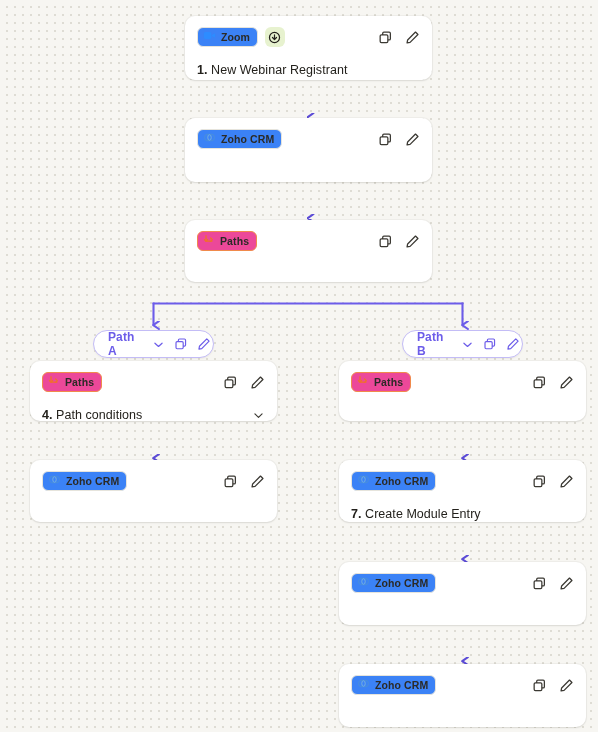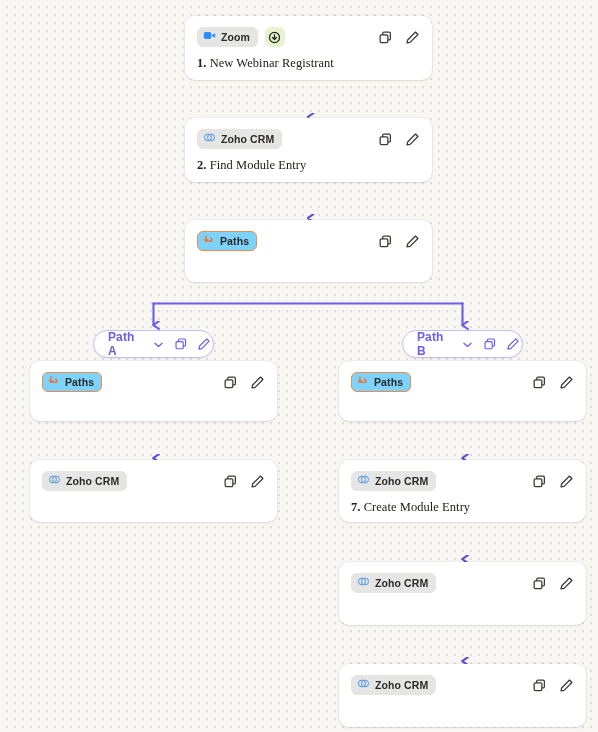--- a/index.html
+++ b/index.html
@@ -49,36 +49,36 @@
   .badges {
     display: flex;
     align-items: center;
     gap: 7px;
   }
   .app-badge {
     display: inline-flex;
     align-items: center;
     gap: 5px;
     border: 1px solid #e6e4dc;
-    background: #e5e5e5;
+    background: #3b82f6;
     border-radius: 6px;
     padding: 2px 7px 2px 5px;
     height: 20px;
     box-sizing: border-box;
   }
   .app-badge .label {
     font-size: 10.5px;
     font-weight: 700;
     color: #2b2a26;
     letter-spacing: 0.1px;
     white-space: nowrap;
   }
   .app-badge.paths {
     border: 1.3px solid #f08a4b;
-    background: #7dd3fc;
+    background: #ec4899;
   }
   .app-badge.paths .label { color: #2b2a26; }
 
   .trigger-badge {
     width: 20px; height: 20px;
     border-radius: 6px;
     background: #e7f2cf;
     display: inline-flex;
     align-items: center;
     justify-content: center;
@@ -90,25 +90,24 @@
     gap: 11px;
   }
   .icon-btn {
     display: inline-flex;
     align-items: center;
     justify-content: center;
     width: 16px; height: 16px;
   }
 
   .node-title {
-    margin-top: 8px;
+    margin-top: 15px;
     display: flex;
     align-items: flex-end;
     justify-content: space-between;
-    font-family: Liberation Serif, serif;
   }
   .node-title .text {
     font-size: 12.5px;
     color: #23211c;
     letter-spacing: 0.05px;
   }
   .node-title .text b { font-weight: 700; }
   .chev {
     display: inline-flex;
     align-items: center;
@@ -238,23 +237,20 @@
             <rect x="5" y="2.3" width="8.2" height="8.2" rx="1.3" fill="none" stroke="#3b3933" stroke-width="1.35"></rect>
             <rect x="2.3" y="5.2" width="8.2" height="8.2" rx="1.3" fill="#ffffff" stroke="#3b3933" stroke-width="1.35"></rect>
           </svg>
         </span>
         <span class="icon-btn">
           <svg width="15" height="15" viewBox="0 0 16 16">
             <path d="M11.2 2.2 L13.8 4.8 L5.4 13.2 L2.2 13.8 L2.8 10.6 Z" fill="none" stroke="#3b3933" stroke-width="1.35" stroke-linejoin="round"></path>
           </svg>
         </span>
       </div>
-    </div>
-    <div class="node-title">
-      <span class="text"><b>2.</b> <span>Find Module Entry</span></span>
     </div>
   </div>
 
   <div class="node" style="left:185px; top:220px; width:247px; height:62px;">
     <div class="node-top">
       <div class="badges">
         <span class="app-badge paths">
           <span>
             <svg width="12" height="12" viewBox="0 0 16 16">
               <path d="M4 2.2 V9.4 H12" fill="none" stroke="#f0702a" stroke-width="1.7" stroke-linecap="round" stroke-linejoin="round"></path>
@@ -344,20 +340,28 @@
             <rect x="2.3" y="5.2" width="8.2" height="8.2" rx="1.3" fill="#ffffff" stroke="#3b3933" stroke-width="1.35"></rect>
           </svg>
         </span>
         <span class="icon-btn">
           <svg width="15" height="15" viewBox="0 0 16 16">
             <path d="M11.2 2.2 L13.8 4.8 L5.4 13.2 L2.2 13.8 L2.8 10.6 Z" fill="none" stroke="#3b3933" stroke-width="1.35" stroke-linejoin="round"></path>
           </svg>
         </span>
       </div>
     </div>
+    <div class="node-title">
+      <span class="text"><b>4.</b> <span>Path conditions</span></span>
+      <span class="chev">
+        <svg width="13" height="13" viewBox="0 0 16 16">
+          <path d="M3.6 6 L8 10.4 L12.4 6" fill="none" stroke="#3b3933" stroke-width="1.4" stroke-linecap="round" stroke-linejoin="round"></path>
+        </svg>
+      </span>
+    </div>
   </div>
 
   <div class="node" style="left:30px; top:460px; width:247px; height:62px;">
     <div class="node-top">
       <div class="badges">
         <span class="app-badge">
           <span>
             <svg width="13" height="13" viewBox="0 0 16 16">
               <ellipse cx="6.2" cy="8" rx="4.4" ry="4.2" fill="none" stroke="#4a90d9" stroke-width="1.15"></ellipse>
               <ellipse cx="9.8" cy="8" rx="4.4" ry="4.2" fill="none" stroke="#4a90d9" stroke-width="1.15"></ellipse>

